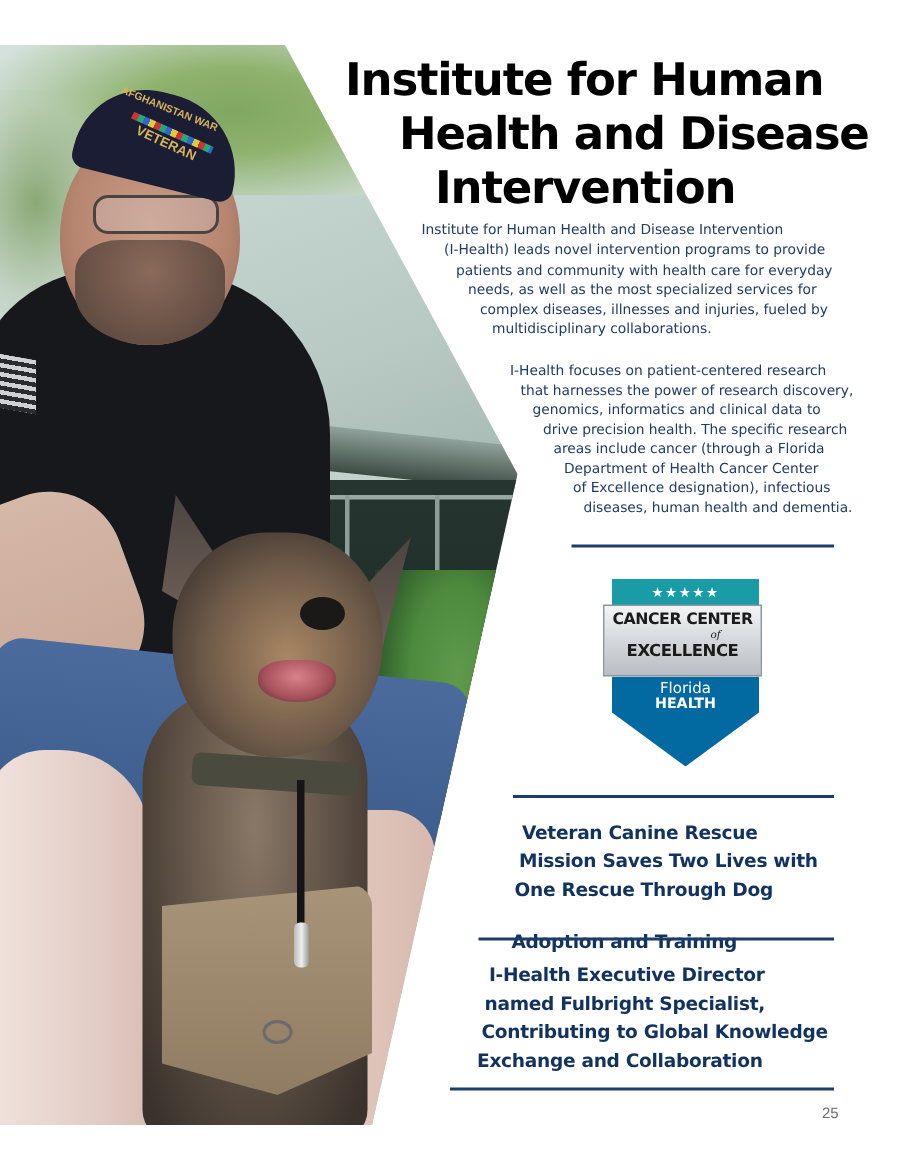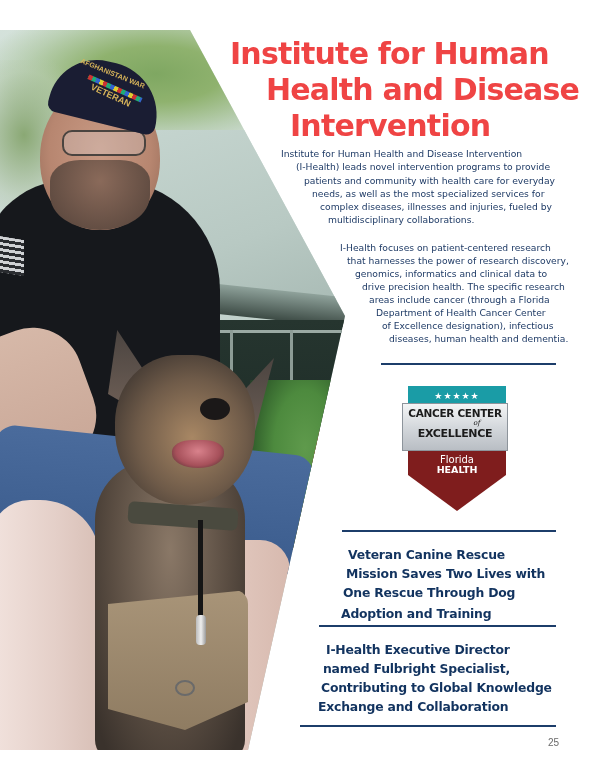--- a/index.html
+++ b/index.html
@@ -61,41 +61,41 @@
   .ph-ear-r { left: 222px; top: 358px; width: 52px; height: 80px; background: linear-gradient(180deg, #4b4440 0%, #6e5f56 100%); clip-path: polygon(100% 0, 60% 100%, 0 70%); }
   .ph-nose { left: 200px; top: 398px; width: 30px; height: 22px; background: #1b1818; border-radius: 50%; }
   .ph-mouth { left: 172px; top: 440px; width: 52px; height: 28px; background: radial-gradient(ellipse at 50% 40%, #d9828c 0%, #a6505a 60%, #3c2a28 100%); border-radius: 40% 40% 50% 50%; }
   .ph-collar { left: 128px; top: 505px; width: 110px; height: 22px; background: #4a4a3f; border-radius: 6px; transform: rotate(4deg); }
   .ph-leash { left: 198px; top: 520px; width: 5px; height: 110px; background: #151515; }
   .ph-clip { left: 196px; top: 615px; width: 10px; height: 30px; background: linear-gradient(90deg, #bbb, #eee, #999); border-radius: 4px; }
   .ph-harness { left: 108px; top: 590px; width: 140px; height: 140px; background: linear-gradient(180deg, #a89478 0%, #8f7c62 100%); border-radius: 14px; clip-path: polygon(0 10%, 100% 0, 100% 80%, 55% 100%, 0 85%); }
   .ph-ring { left: 175px; top: 680px; width: 16px; height: 12px; border: 2px solid #6a6a6a; border-radius: 50%; }
 
   
-  .title { position: absolute; margin: 0; font-family: "DejaVu Sans", sans-serif; font-weight: bold; color: #ef4444;
+  .title { position: absolute; margin: 0; font-family: "DejaVu Sans", sans-serif; font-weight: bold; color: #000000;
     font-size: 30px; line-height: 36px; letter-spacing: -0.8px; white-space: nowrap; }
   .t1 { left: 230px; top: 36px; }
   .t2 { left: 266px; top: 72px; }
   .t3 { left: 290px; top: 108px; }
 
   .para { position: absolute; margin: 0; font-family: "DejaVu Sans", sans-serif; font-size: 9.2px; line-height: 13.2px; color: #1f3b66; }
   .para span { display: block; white-space: nowrap; }
 
   .divider { position: absolute; height: 2px; background: #1c3d6a; }
 
   .badge { position: absolute; left: 402px; top: 386px; width: 110px; height: 125px; }
   .badge-top { position: absolute; left: 6px; top: 0; width: 98px; height: 20px; background: #1a9ca6; display: flex; align-items: center; justify-content: center; }
   .badge-stars { color: #ffffff; font-size: 9px; letter-spacing: 1px; font-family: "DejaVu Sans", sans-serif; }
   .badge-mid { position: absolute; left: 0; top: 17px; width: 106px; height: 48px;
     background: linear-gradient(180deg, #f4f5f6 0%, #d4d8dc 50%, #b9bec4 100%); border: 1px solid #8d949b; box-sizing: border-box;
     text-align: center; color: #1b1b1b; font-family: "DejaVu Sans", sans-serif; font-weight: bold; }
   .badge-l1 { display: block; font-size: 10.5px; line-height: 13px; margin-top: 3px; letter-spacing: -0.3px; }
   .badge-of { display: block; font-family: "DejaVu Serif", serif; font-style: italic; font-weight: normal; font-size: 7px; line-height: 7px; padding-left: 44px; }
   .badge-l2 { display: block; font-size: 11px; line-height: 14px; letter-spacing: -0.3px; }
-  .badge-bottom { position: absolute; left: 6px; top: 65px; width: 98px; height: 60px; background: #7f1d1d;
+  .badge-bottom { position: absolute; left: 6px; top: 65px; width: 98px; height: 60px; background: #0369a1;
     clip-path: polygon(0 0, 100% 0, 100% 40%, 50% 100%, 0 40%); text-align: center; color: #ffffff; font-family: "DejaVu Sans", sans-serif; }
   .badge-fl { display: block; font-size: 10px; line-height: 11px; margin-top: 3px; }
   .badge-hl { display: block; font-size: 9.5px; font-weight: bold; line-height: 10px; }
 
   .story { position: absolute; margin: 0; font-family: "DejaVu Sans", sans-serif; font-weight: bold; color: #12335f;
     font-size: 12.4px; line-height: 19px; letter-spacing: -0.2px; }
   .story span { display: block; white-space: nowrap; }
 
   .page-num { position: absolute; left: 548px; top: 737px; font-family: Liberation Sans, sans-serif; font-size: 10px; color: #6a6a6a; }
 </style>
@@ -176,21 +176,21 @@
     <span class="badge-hl">HEALTH</span>
   </div>
 </div>
 
 <div class="divider" style="left:342px;top:530px;width:214px;"></div>
 
 <div class="story">
   <span style="position:absolute;left:348px;top:545px;">Veteran Canine Rescue</span>
   <span style="position:absolute;left:346px;top:564px;">Mission Saves Two Lives with</span>
   <span style="position:absolute;left:343px;top:583px;">One Rescue Through Dog</span>
-  <span style="position:absolute;left:341px;top:604px;">Adoption and Training</span>
+  <span style="position:absolute;left:341px;top:618px;">Adoption and Training</span>
 </div>
 
 <div class="divider" style="left:319px;top:625px;width:237px;"></div>
 
 <div class="story">
   <span style="position:absolute;left:326px;top:640px;">I-Health Executive Director</span>
   <span style="position:absolute;left:323px;top:659px;">named Fulbright Specialist,</span>
   <span style="position:absolute;left:321px;top:678px;">Contributing to Global Knowledge</span>
   <span style="position:absolute;left:318px;top:697px;">Exchange and Collaboration</span>
 </div>

